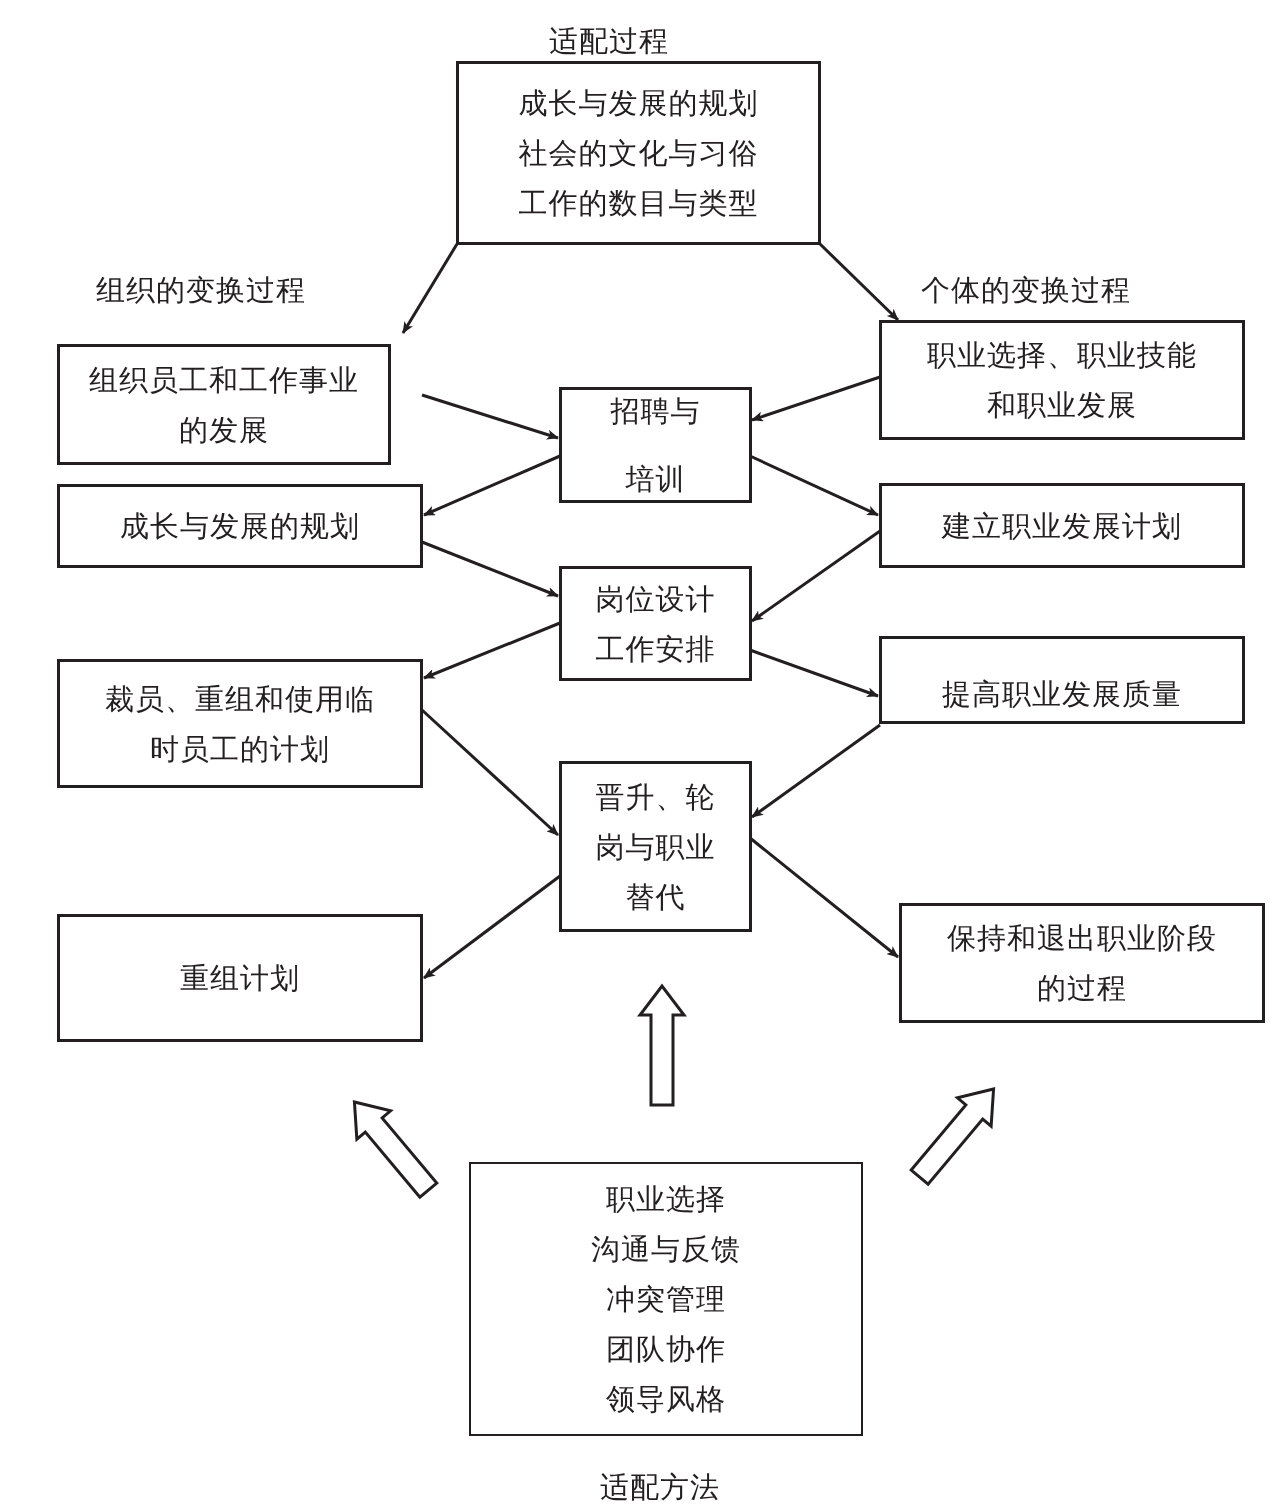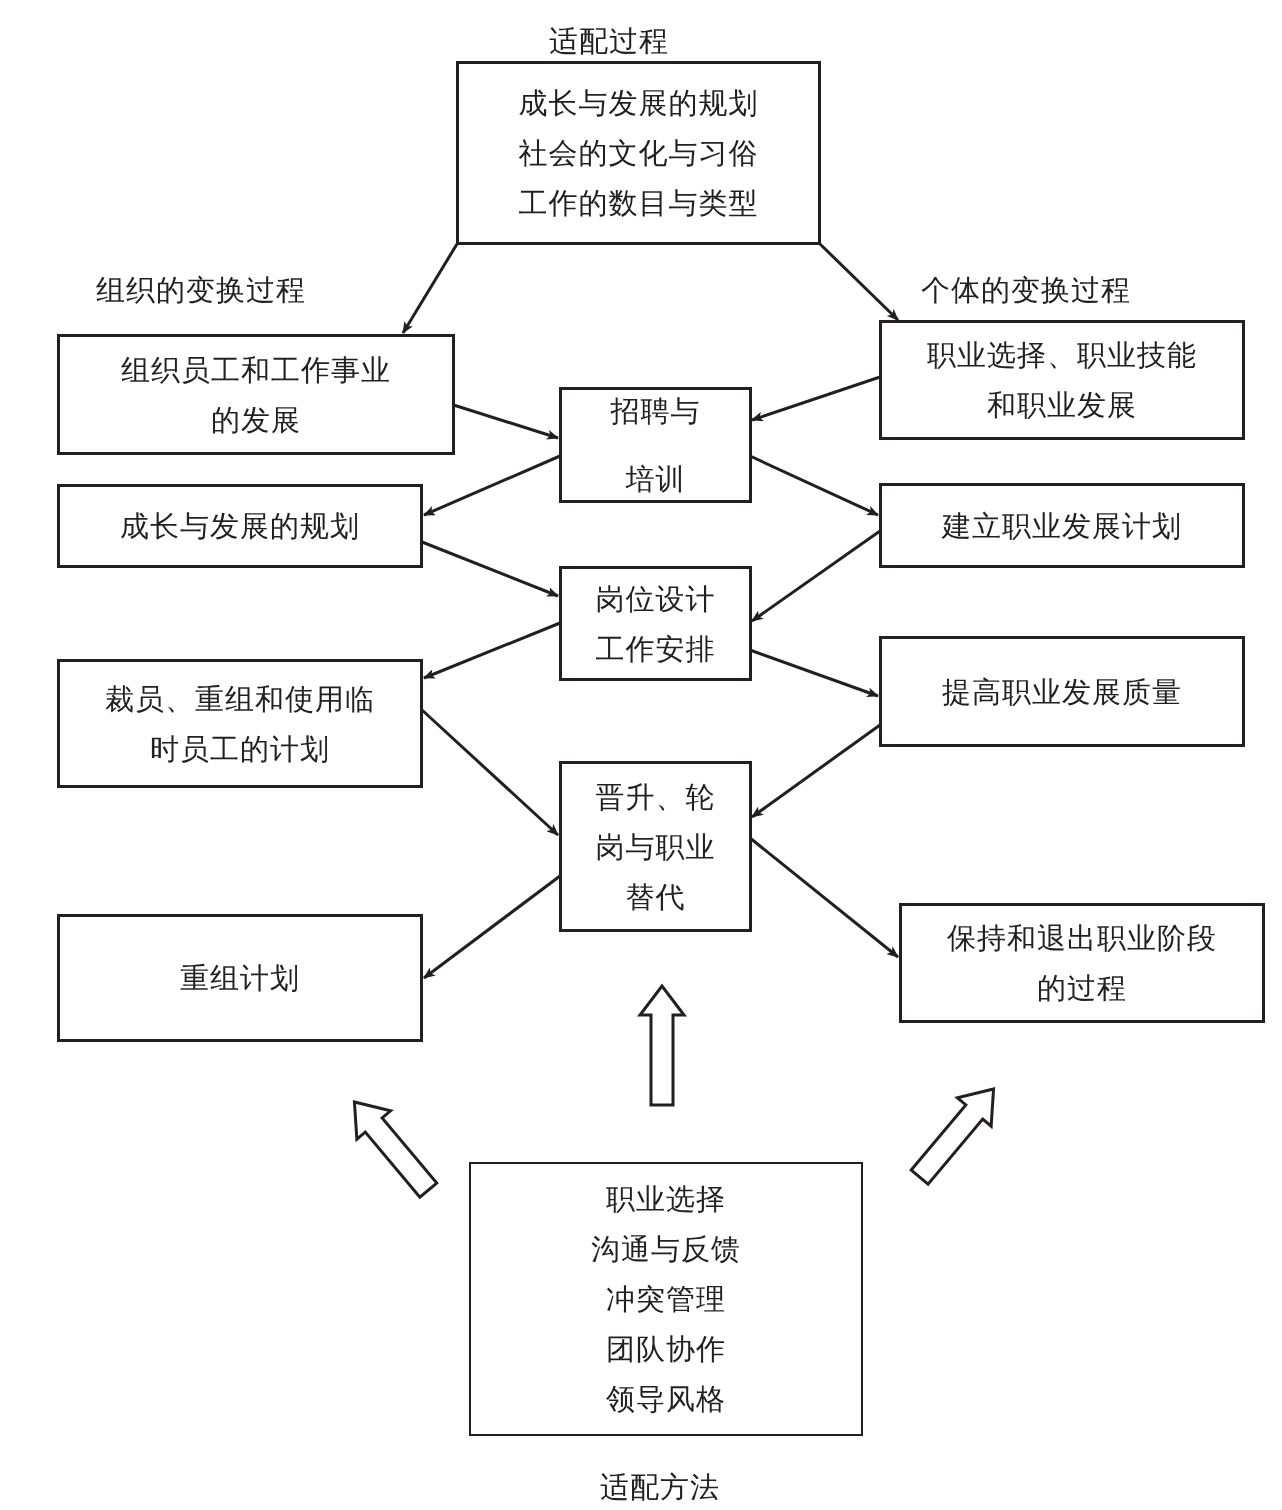--- a/index.html
+++ b/index.html
@@ -56,21 +56,21 @@
 <div class="label" style="left:96px; top:271px;">组织的变换过程</div>
 <div class="label" style="left:921px; top:271px;">个体的变换过程</div>
 <div class="label" style="left:600px; top:1468px;">适配方法</div>
 
 <div class="box" style="left:456px; top:61px; width:365px; height:184px;">
   <span>成长与发展的规划</span>
   <span>社会的文化与习俗</span>
   <span>工作的数目与类型</span>
 </div>
 
-<div class="box" style="left:57px; top:334px; width:398px; height:121px;">
+<div class="box" style="left:57px; top:344px; width:334px; height:121px;">
   <span>组织员工和工作事业</span>
   <span>的发展</span>
 </div>
 <div class="box" style="left:57px; top:484px; width:366px; height:84px;">
   <span>成长与发展的规划</span>
 </div>
 <div class="box" style="left:57px; top:636px; width:366px; height:129px;margin-top:23px;">
   <span>裁员、重组和使用临</span>
   <span>时员工的计划</span>
 </div>
@@ -92,21 +92,21 @@
   <span>替代</span>
 </div>
 
 <div class="box" style="left:879px; top:320px; width:366px; height:120px;">
   <span>职业选择、职业技能</span>
   <span>和职业发展</span>
 </div>
 <div class="box" style="left:879px; top:483px; width:366px; height:85px;">
   <span>建立职业发展计划</span>
 </div>
-<div class="box" style="left:879px; top:636px; width:366px; height:111px; justify-content:flex-start; padding-top:28px;">
+<div class="box" style="left:879px; top:636px; width:366px; height:88px; justify-content:center; padding-top:28px;">
   <span>提高职业发展质量</span>
 </div>
 <div class="box" style="left:899px; top:903px; width:366px; height:120px;">
   <span>保持和退出职业阶段</span>
   <span>的过程</span>
 </div>
 
 <div class="box thin" style="left:469px; top:1162px; width:394px; height:274px;">
   <span>职业选择</span>
   <span>沟通与反馈</span>

